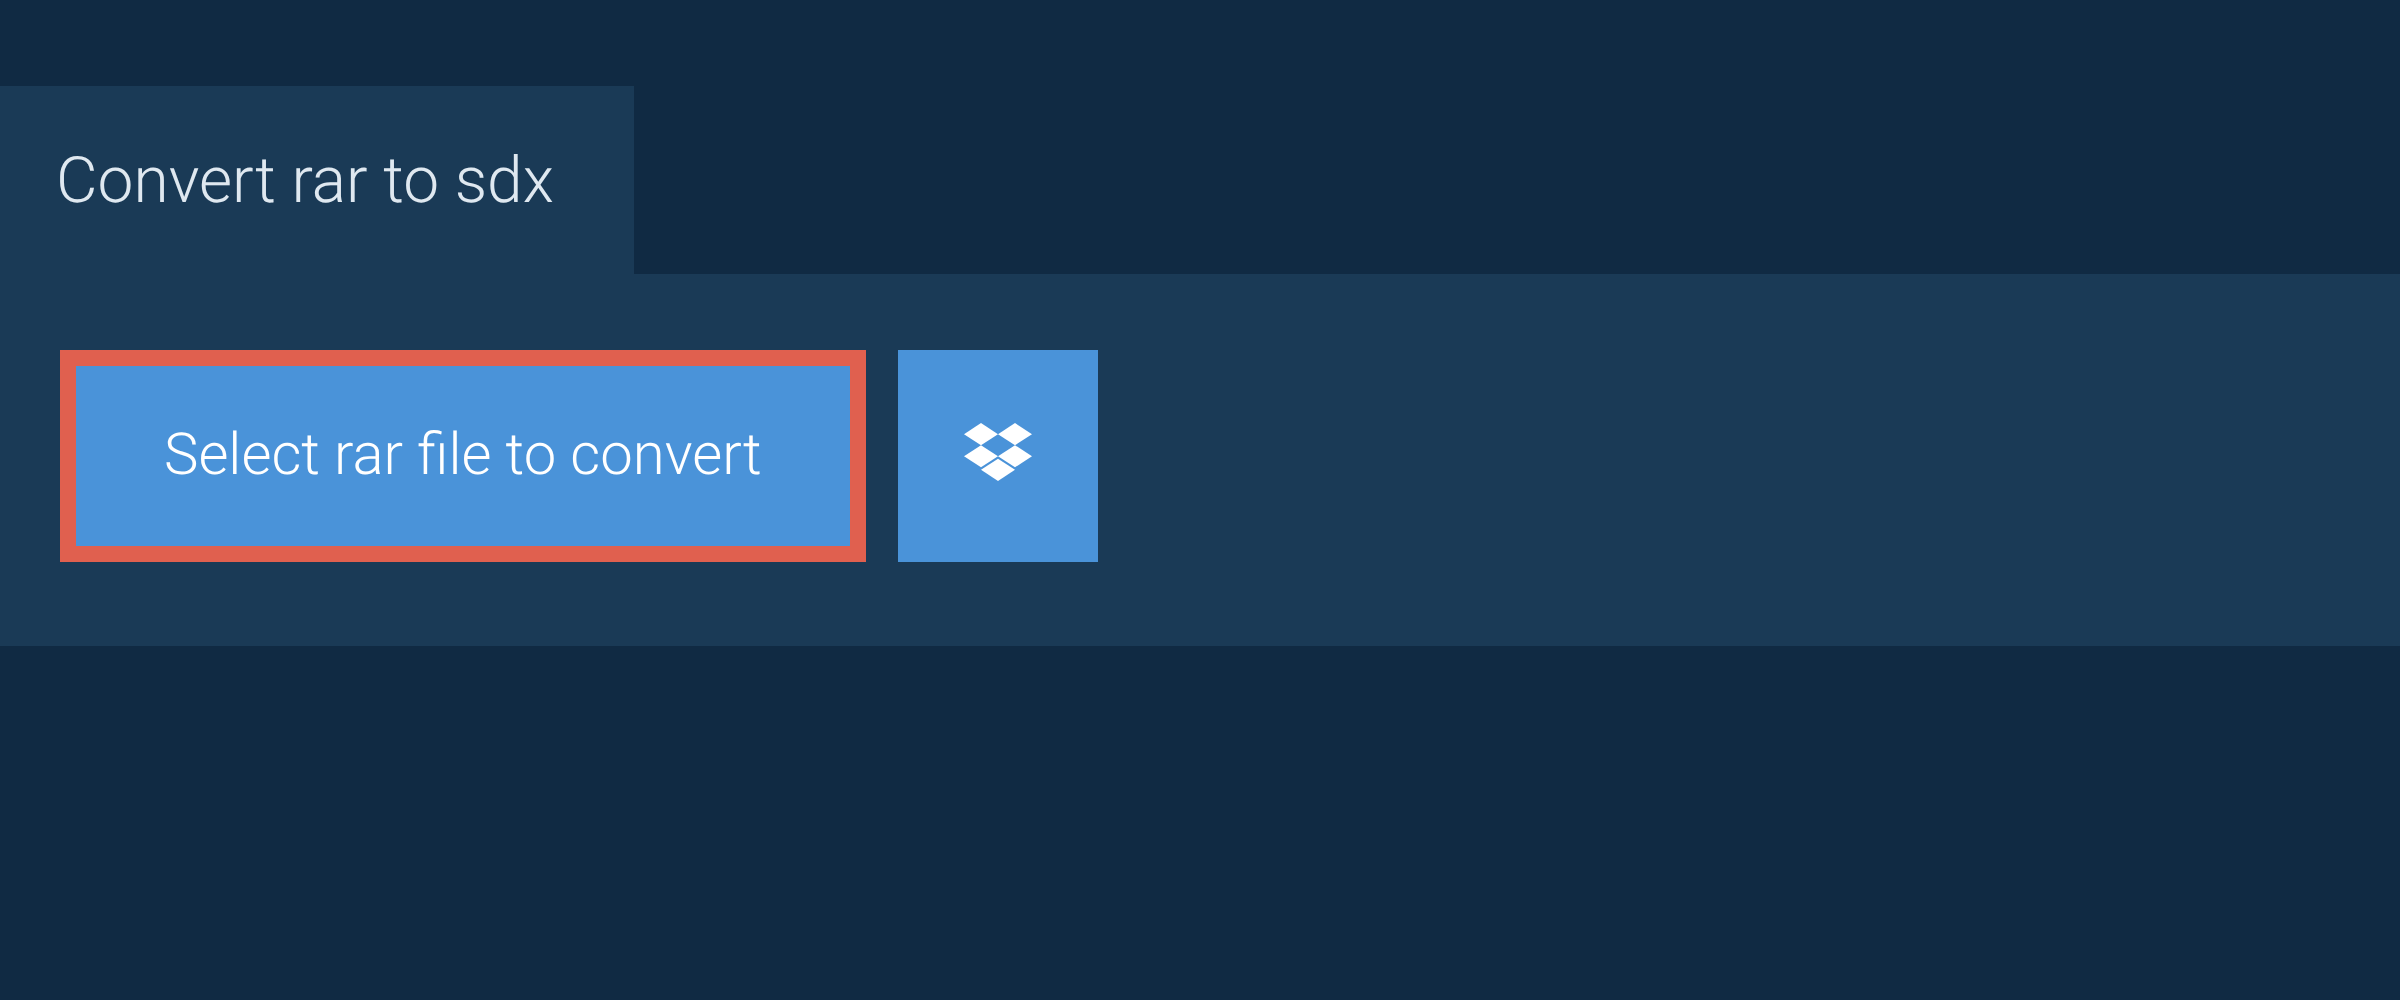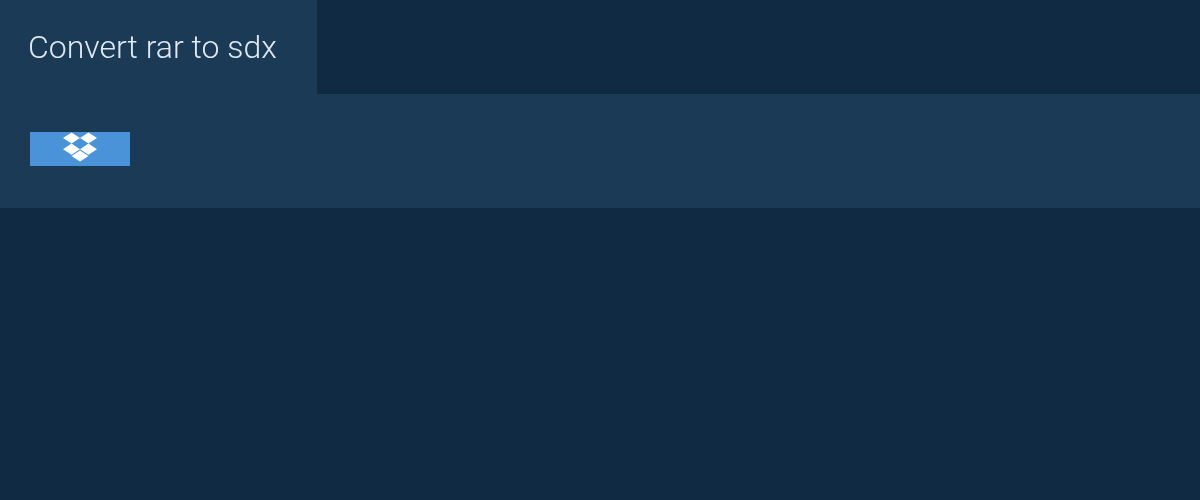--- a/index.html
+++ b/index.html
@@ -17,20 +17,21 @@
     .tab-container {
       display: flex;
     }
     .tab {
       background: #1a3a56;
       color: #dfe8f0;
       font-size: 32px;
       font-weight: 300;
       padding: 28px 40px 28px 28px;
       display: inline-block;
+      margin-top: 43px;
     }
     .content-panel {
       background: #1a3a56;
       padding: 38px 30px 42px 30px;
       width: 100%;
     }
     .button-row {
       display: flex;
       gap: 16px;
       align-items: stretch;
@@ -64,20 +65,23 @@
 <body>
 
 <div class="tab-container">
   <div class="tab">
     <span>Convert rar to sdx</span>
   </div>
 </div>
 
 <div class="content-panel">
   <div class="button-row">
+    <div class="select-file-button">
+      <span>Select rar file to convert</span>
+    </div>
     <div class="dropbox-button">
       <span>
         <svg class="dropbox-icon" viewBox="0 0 40 34" xmlns="http://www.w3.org/2000/svg">
           <path fill="#ffffff" d="M10 0 L20 6.5 L10 13 L0 6.5 Z"></path>
           <path fill="#ffffff" d="M30 0 L40 6.5 L30 13 L20 6.5 Z"></path>
           <path fill="#ffffff" d="M10 13 L20 19.5 L10 26 L0 19.5 Z"></path>
           <path fill="#ffffff" d="M30 13 L40 19.5 L30 26 L20 19.5 Z"></path>
           <path fill="#ffffff" d="M20 21 L30 27.5 L20 34 L10 27.5 Z"></path>
         </svg>
       </span>

